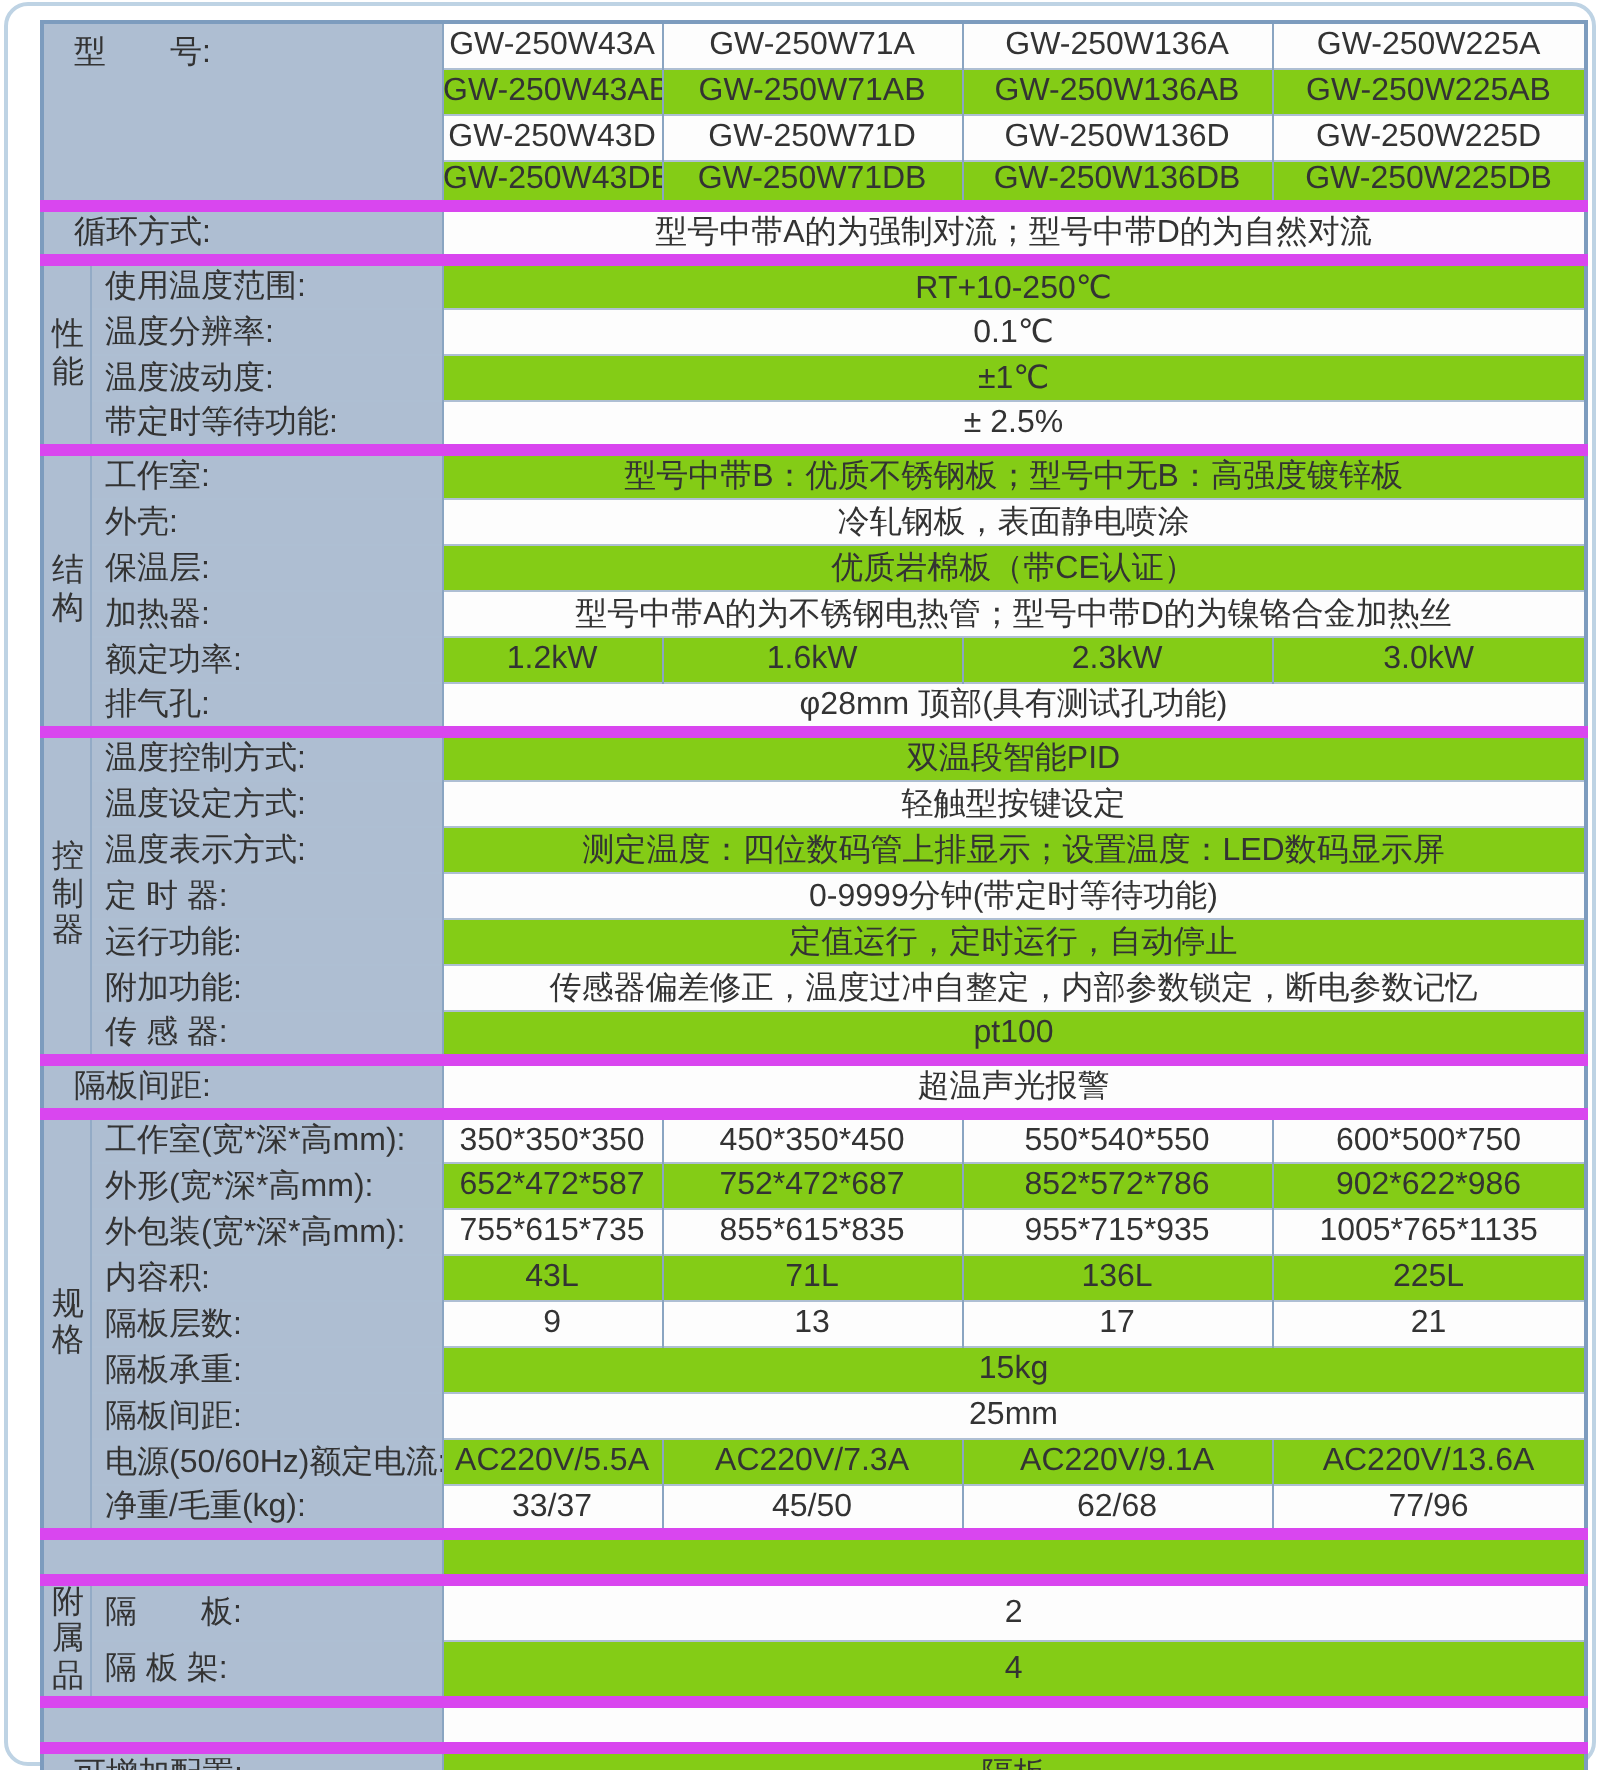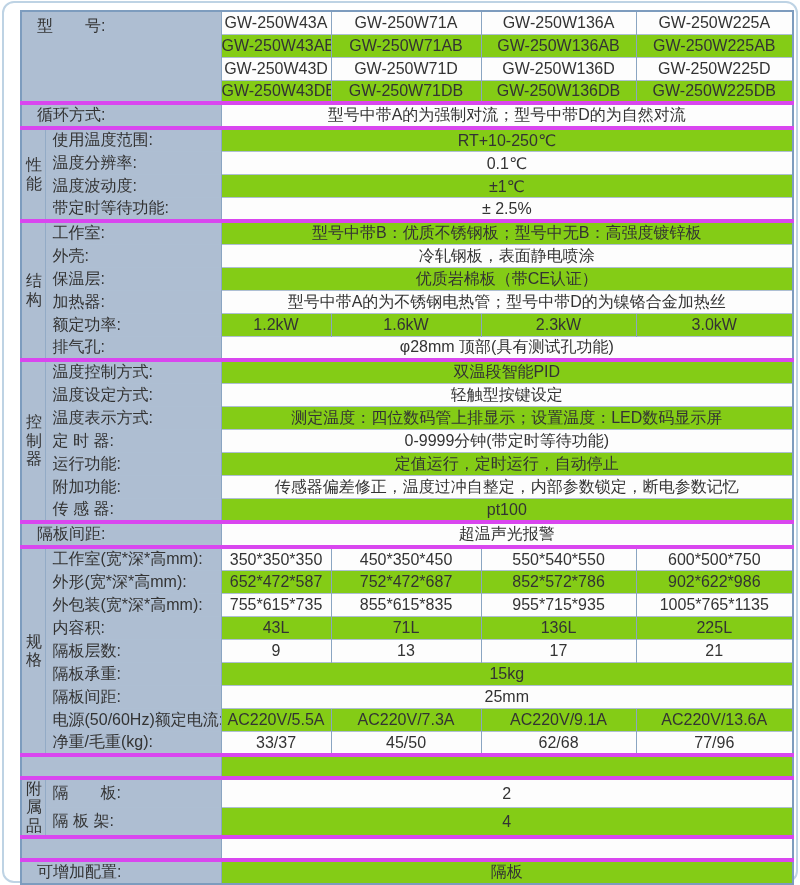--- a/index.html
+++ b/index.html
@@ -17,21 +17,21 @@
     border-collapse:collapse;table-layout:fixed;
     border:2px solid #7d9cbe;
     font-size:16px;
   }
   td{
     border-top:1px solid #aebfd3;border-left:1px solid #8aa5c2;
     padding:0;overflow:hidden;white-space:nowrap;
     background:#fdfdfd;
   }
   tr{height:23px;}
-  tr.sec td{border-top:4px solid #d946ef;margin-left:15px;}
+  tr.sec td{border-top:6px solid #d946ef;margin-left:15px;}
   td.lbl{
     background:#aebed2;text-align:left;padding-left:7px;
     border-left:1px solid #93abc6;
   }
   td.lbl.full{padding-left:15px;}
   td.hdr{vertical-align:top;padding-top:4px;}
   td.group{
     background:#aebed2;text-align:right;vertical-align:middle;
     word-break:break-all;white-space:normal;line-height:1.15;
     padding:0 4px;

